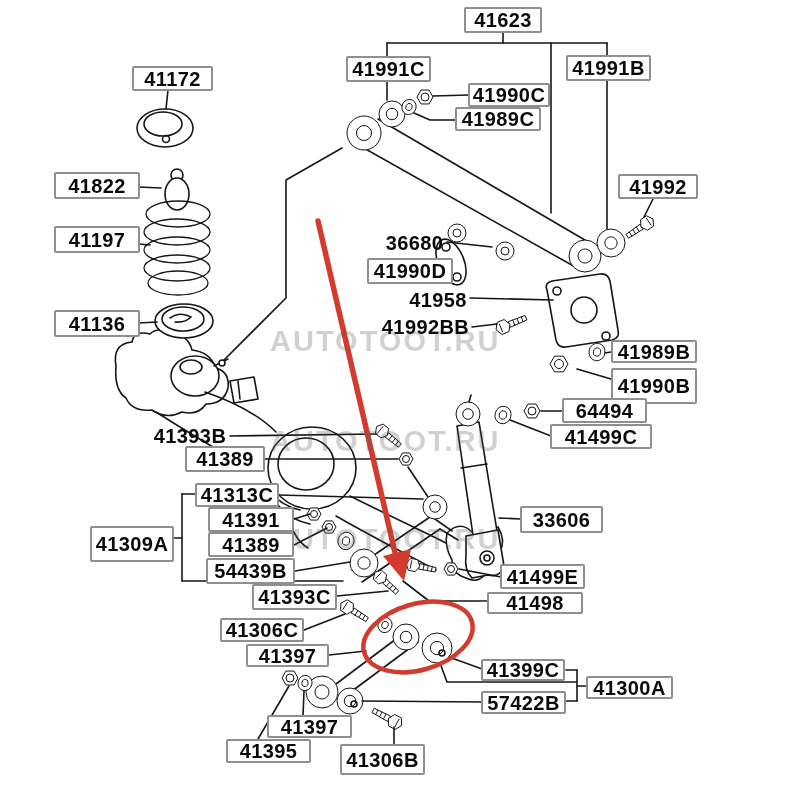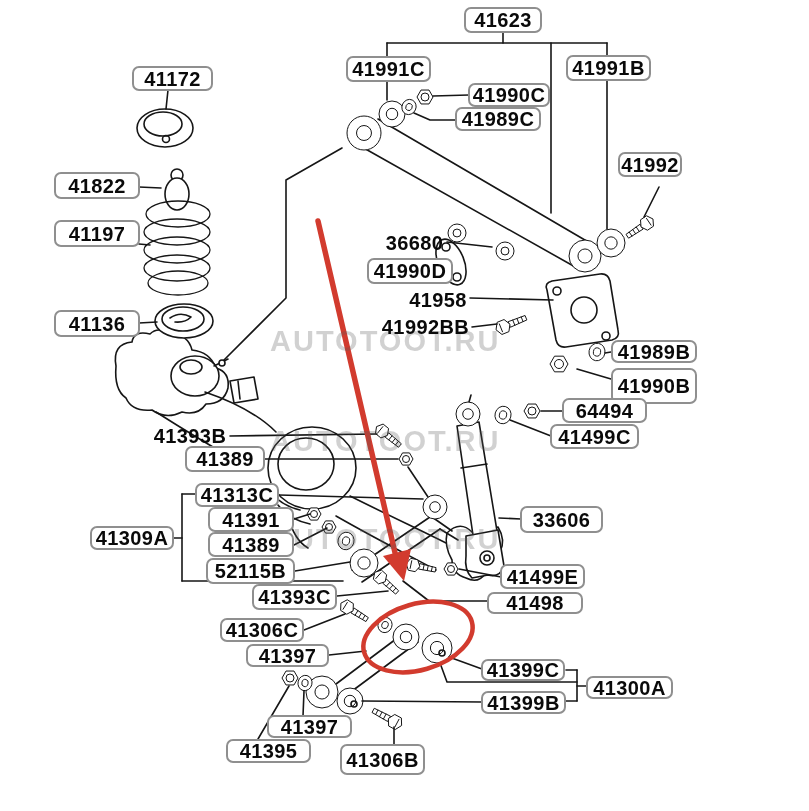--- a/index.html
+++ b/index.html
@@ -5,21 +5,21 @@
   html,body{margin:0;padding:0;background:#fff;}
   .stage{position:relative;width:809px;height:811px;background:#fff;overflow:hidden;
          font-family:"Liberation Sans", sans-serif;}
   .stage svg{position:absolute;left:0;top:0;}
   svg .ln{stroke:#161616;stroke-width:1.6;fill:none;stroke-linecap:round;stroke-linejoin:round;}
   svg .thin{stroke:#161616;stroke-width:1.3;fill:none;}
   svg .wfill{fill:#ffffff;}
   .lbl{position:absolute;display:flex;align-items:center;justify-content:center;
        font-weight:700;font-size:20px;letter-spacing:0.4px;color:#0a0a0a;
        box-sizing:border-box;white-space:nowrap;line-height:1;}
-  .boxed{border:2px solid #8f8f8f;border-radius:7px;background:#fff;}
+  .boxed{border:2px solid #8f8f8f;border-radius:2px;background:#fff;}
   .wm{position:absolute;left:270px;width:280px;height:30px;
       font-weight:700;font-size:29px;letter-spacing:2px;color:rgba(90,90,90,0.28);
       font-family:"Liberation Sans", sans-serif;margin-top:36px;}
 </style>
 </head>
 <body>
 
 <div class="stage">
 
 <svg width="809" height="811" viewBox="0 0 809 811">
@@ -223,44 +223,44 @@
 <div class="wm" style="top:389px;">AUTOTOOT.RU</div>
 <div class="wm" style="top:487px;">AUTOTOOT.RU</div>
 
 <div class="lbl boxed" style="left:464px;top:7px;width:78px;height:26px">41623</div>
 <div class="lbl boxed" style="left:132px;top:66px;width:81px;height:25px">41172</div>
 <div class="lbl boxed" style="left:346px;top:56px;width:85px;height:26px">41991C</div>
 <div class="lbl boxed" style="left:566px;top:55px;width:85px;height:26px">41991B</div>
 <div class="lbl boxed" style="left:468px;top:83px;width:82px;height:24px">41990C</div>
 <div class="lbl boxed" style="left:455px;top:107px;width:86px;height:24px">41989C</div>
 <div class="lbl boxed" style="left:54px;top:172px;width:86px;height:27px">41822</div>
-<div class="lbl boxed" style="left:54px;top:220px;width:86px;height:27px">41197</div>
-<div class="lbl boxed" style="left:618px;top:152px;width:64px;height:25px">41992</div>
+<div class="lbl boxed" style="left:54px;top:226px;width:86px;height:27px">41197</div>
+<div class="lbl boxed" style="left:618px;top:174px;width:80px;height:25px">41992</div>
 <div class="lbl" style="left:382px;top:233px;width:65px;height:20px">36680</div>
 <div class="lbl boxed" style="left:367px;top:258px;width:86px;height:26px">41990D</div>
 <div class="lbl" style="left:406px;top:290px;width:64px;height:20px">41958</div>
 <div class="lbl" style="left:379px;top:317px;width:93px;height:20px">41992BB</div>
 <div class="lbl boxed" style="left:54px;top:310px;width:86px;height:27px">41136</div>
 <div class="lbl boxed" style="left:611px;top:340px;width:86px;height:23px">41989B</div>
 <div class="lbl boxed" style="left:611px;top:368px;width:86px;height:36px">41990B</div>
 <div class="lbl boxed" style="left:562px;top:398px;width:85px;height:25px">64494</div>
-<div class="lbl boxed" style="left:550px;top:424px;width:89px;height:25px">41499C</div>
+<div class="lbl boxed" style="left:550px;top:424px;width:102px;height:25px">41499C</div>
 <div class="lbl" style="left:150px;top:425px;width:80px;height:22px">41393B</div>
 <div class="lbl boxed" style="left:185px;top:446px;width:80px;height:26px">41389</div>
 <div class="lbl boxed" style="left:195px;top:483px;width:84px;height:24px">41313C</div>
 <div class="lbl boxed" style="left:208px;top:507px;width:86px;height:25px">41391</div>
-<div class="lbl boxed" style="left:90px;top:526px;width:84px;height:24px">41309A</div>
+<div class="lbl boxed" style="left:90px;top:526px;width:84px;height:36px">41309A</div>
 <div class="lbl boxed" style="left:208px;top:532px;width:86px;height:25px">41389</div>
-<div class="lbl boxed" style="left:206px;top:558px;width:89px;height:26px">52115B</div>
+<div class="lbl boxed" style="left:206px;top:558px;width:89px;height:26px">54439B</div>
 <div class="lbl boxed" style="left:520px;top:506px;width:83px;height:27px">33606</div>
 <div class="lbl boxed" style="left:252px;top:584px;width:85px;height:26px">41393C</div>
 <div class="lbl boxed" style="left:500px;top:564px;width:85px;height:25px">41499E</div>
 <div class="lbl boxed" style="left:487px;top:592px;width:96px;height:22px">41498</div>
 <div class="lbl boxed" style="left:220px;top:618px;width:84px;height:24px">41306C</div>
 <div class="lbl boxed" style="left:246px;top:644px;width:83px;height:23px">41397</div>
 <div class="lbl boxed" style="left:481px;top:659px;width:84px;height:22px">41399C</div>
 <div class="lbl boxed" style="left:586px;top:676px;width:87px;height:23px">41300A</div>
-<div class="lbl boxed" style="left:481px;top:691px;width:85px;height:23px">41399B</div>
+<div class="lbl boxed" style="left:481px;top:691px;width:85px;height:23px">57422B</div>
 <div class="lbl boxed" style="left:267px;top:715px;width:85px;height:23px">41397</div>
 <div class="lbl boxed" style="left:226px;top:739px;width:85px;height:24px">41395</div>
 <div class="lbl boxed" style="left:340px;top:744px;width:85px;height:31px">41306B</div>
 
 </div>
 
 </body></html>

